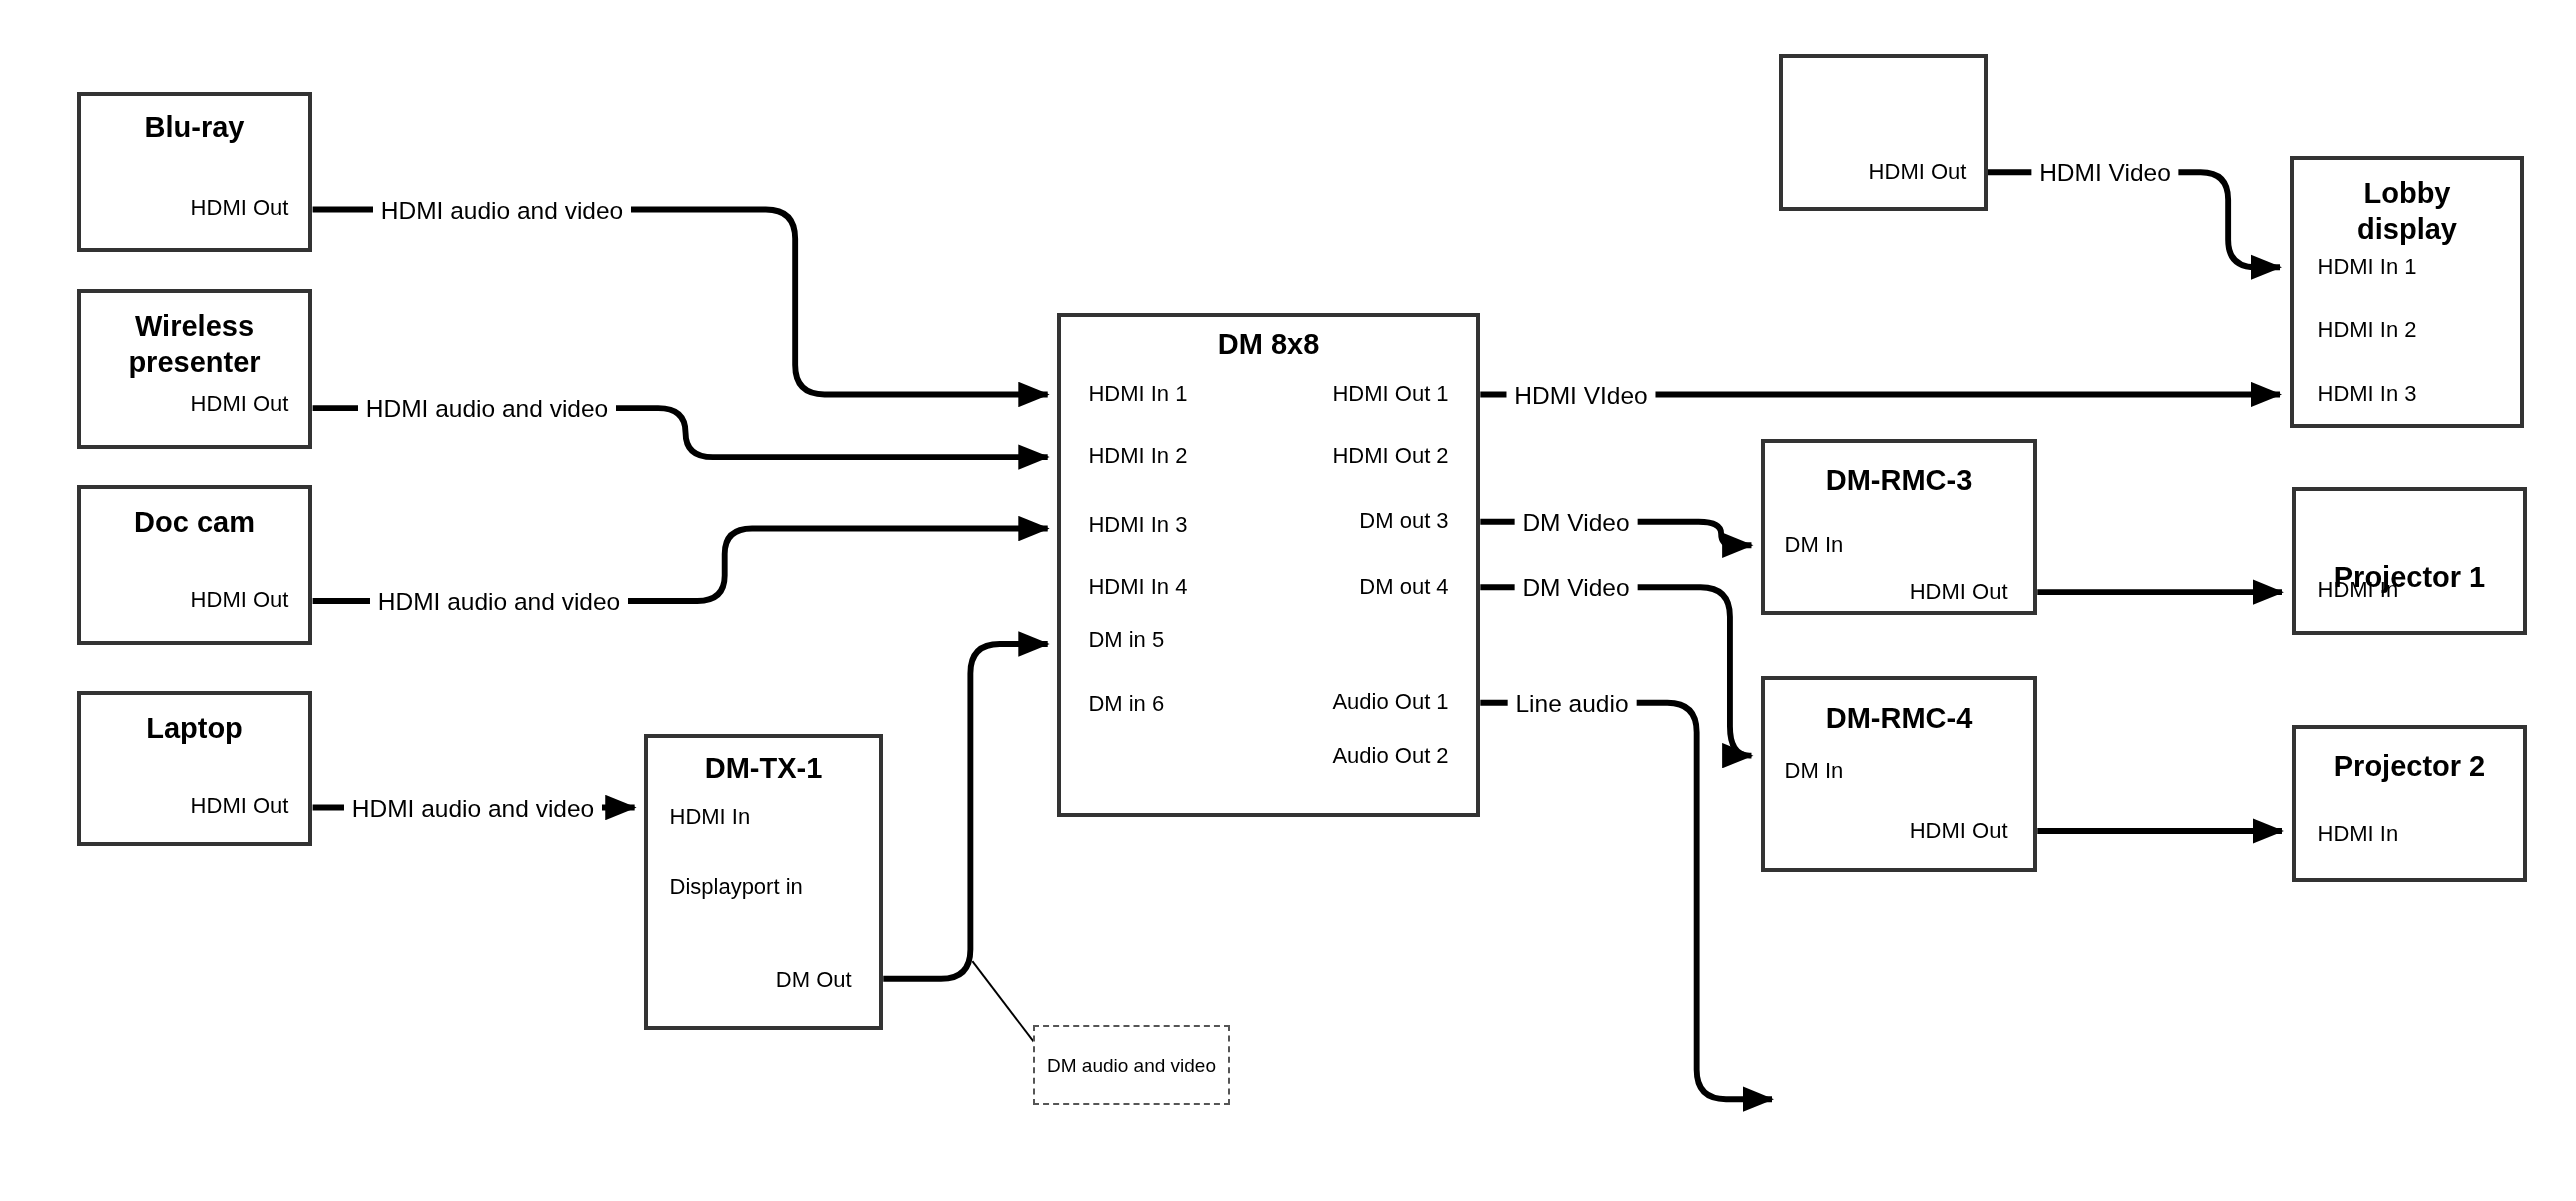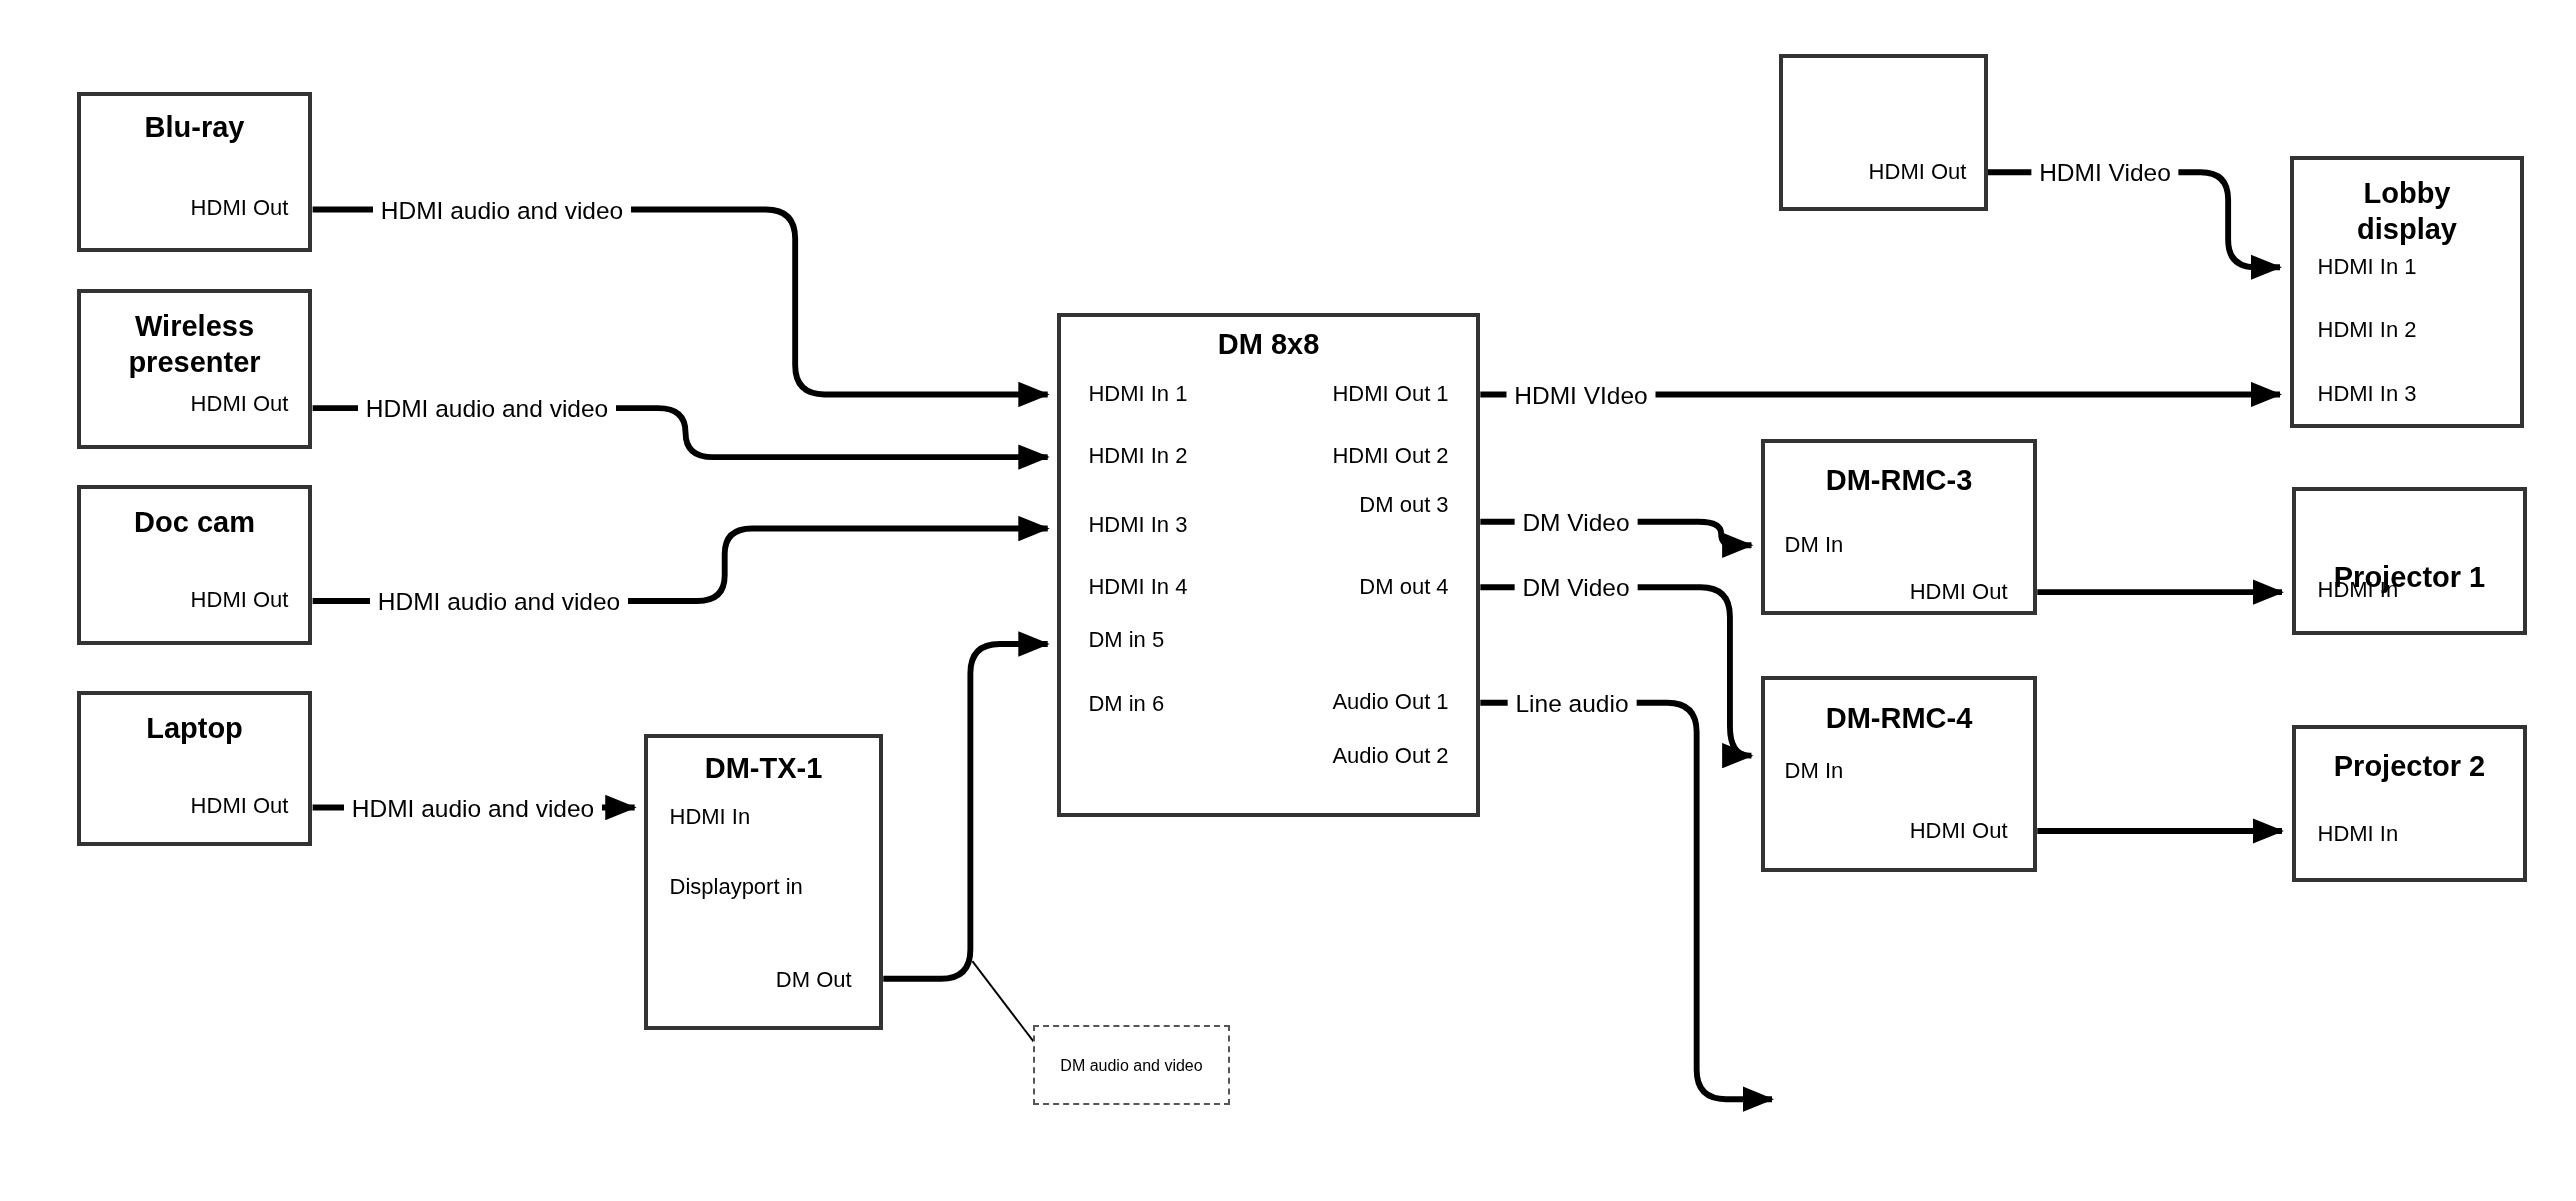--- a/index.html
+++ b/index.html
@@ -35,21 +35,21 @@
     transform:translate(-50%,-50%);
     font-size:24.5px;line-height:29px;
     background:#fff;
     padding:0 7.8px;
     white-space:nowrap;
   }
   .callout{
     position:absolute;
     border:2px dashed #555;
     box-sizing:border-box;
-    font-size:16px;line-height:29px;
+    font-size:19px;line-height:29px;
     text-align:center;
     display:flex;align-items:center;justify-content:center;
     background:#fff;
     padding:3.9px 9.8px;
   }
 </style>
 </head>
 <body>
 
 <div class="canvas">
@@ -107,21 +107,21 @@
   <div class="node" style="left:1057px;top:313px;width:423px;height:504px;">
     <div class="title" style="top:8.8px;">DM 8x8</div>
     <div class="port" style="left:27.4px;top:61px;">HDMI In 1</div>
     <div class="port" style="left:27.4px;top:123px;">HDMI In 2</div>
     <div class="port" style="left:27.4px;top:192px;">HDMI In 3</div>
     <div class="port" style="left:27.4px;top:254px;">HDMI In 4</div>
     <div class="port" style="left:27.4px;top:307px;">DM in 5</div>
     <div class="port" style="left:27.4px;top:371px;">DM in 6</div>
     <div class="port" style="right:27.4px;top:61px;">HDMI Out 1</div>
     <div class="port" style="right:27.4px;top:123px;">HDMI Out 2</div>
-    <div class="port" style="right:27.4px;top:172px;">DM out 3</div>
+    <div class="port" style="right:27.4px;top:188px;">DM out 3</div>
     <div class="port" style="right:27.4px;top:254px;">DM out 4</div>
     <div class="port" style="right:27.4px;top:369px;">Audio Out 1</div>
     <div class="port" style="right:27.4px;top:423px;">Audio Out 2</div>
   </div>
 
   <div class="node" style="left:1779px;top:54px;width:209px;height:157px;">
     <div class="port" style="right:17.6px;top:98px;">HDMI Out</div>
   </div>
 
   <div class="node" style="left:2290px;top:156px;width:234px;height:272px;">

